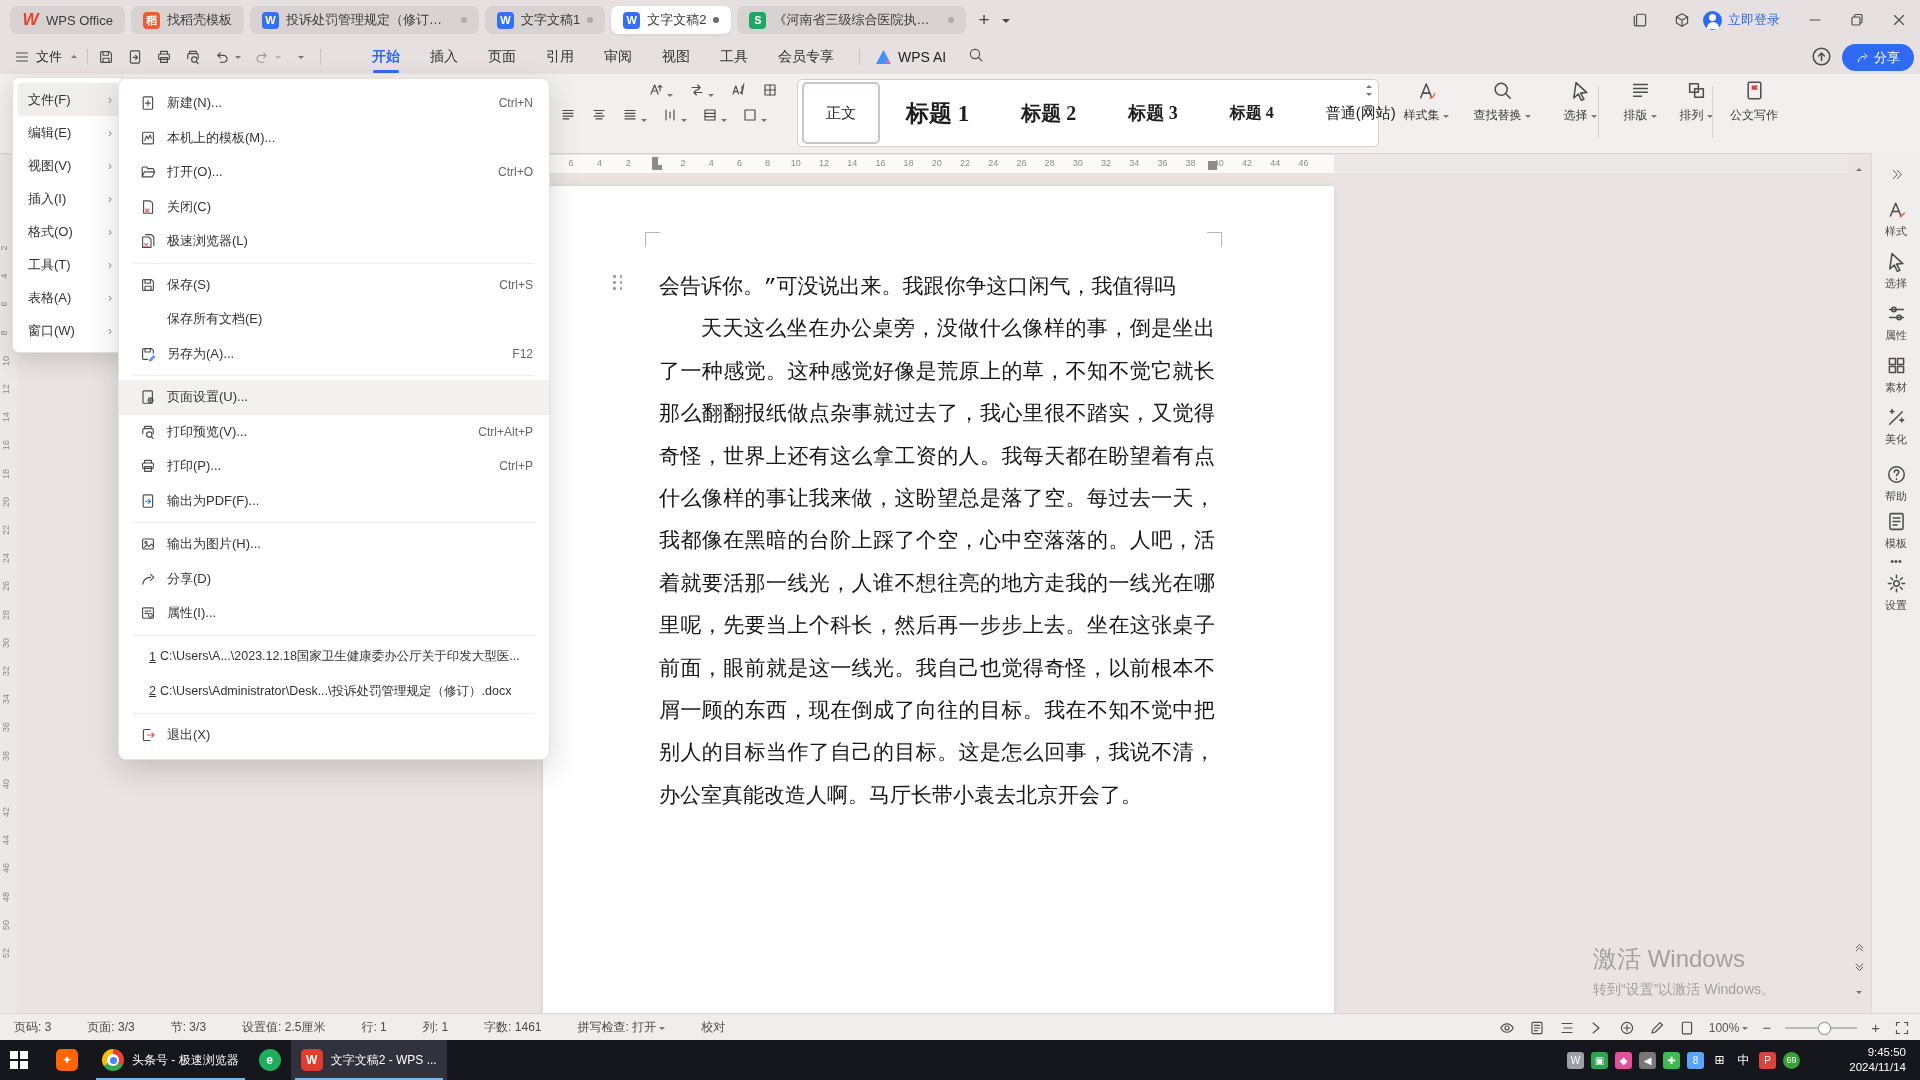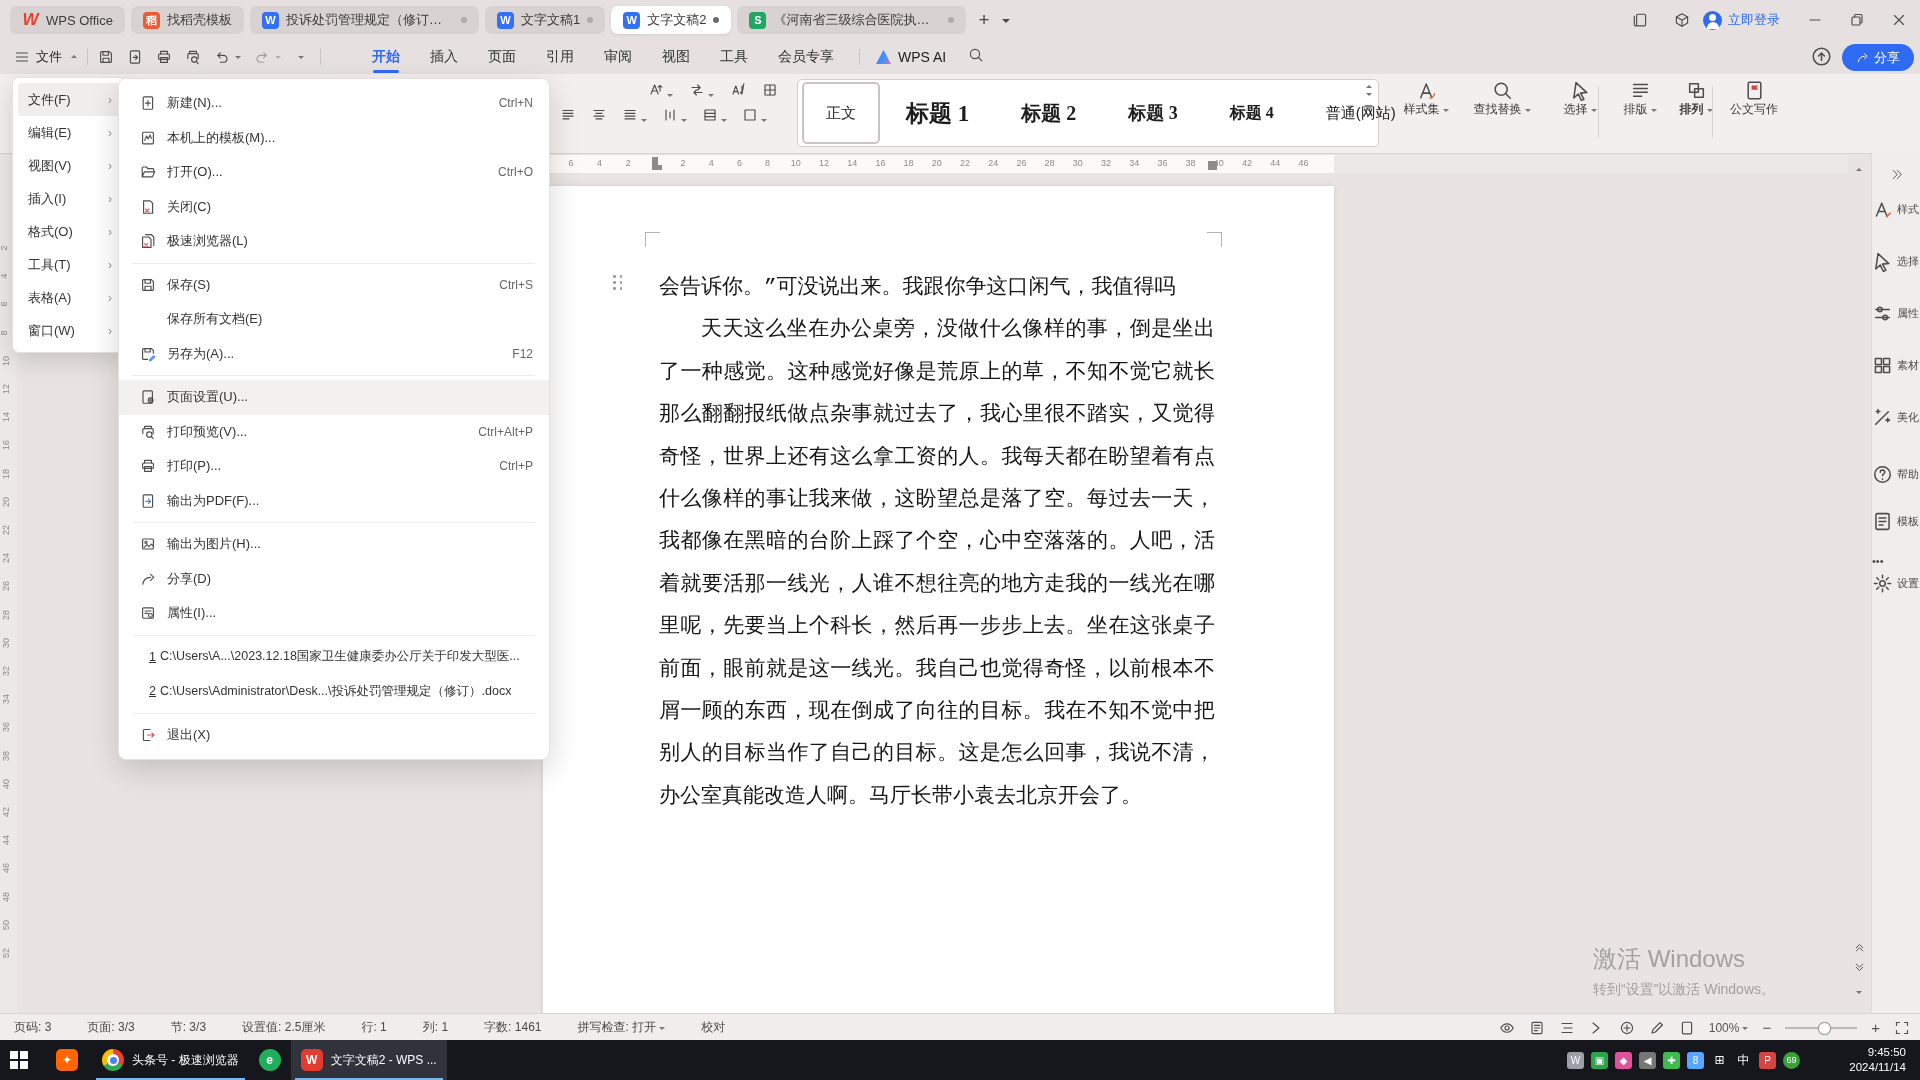--- a/index.html
+++ b/index.html
@@ -42,21 +42,21 @@
   .caret.up{border-top-color:transparent;border-bottom-color:#777;transform:translateY(-2px)}
   .sharebtn{position:absolute;right:6px;top:44px;width:72px;height:27px;border-radius:14px;background:#2f6bf2;color:#fff;font-size:13px;display:flex;align-items:center;justify-content:center;gap:5px}
   .cloudup{position:absolute;right:88px;top:46px}
   
   .ribbon{position:absolute;left:0;top:74px;width:1920px;height:79px;background:#f3efee;border-bottom:1px solid #d8d3d2}
   .gallery{position:absolute;left:797px;top:5px;width:580px;height:66px;background:#fff;border:1px solid #d3cecd;border-radius:5px;display:flex;align-items:center}
   .gitem{display:flex;align-items:center;justify-content:center;height:58px;color:#1d1d1d;white-space:nowrap}
   .gitem.sel{border:2px solid #c9c5c4;border-radius:5px;background:#fff;margin-left:4px}
   .gserif{font-family:"Liberation Serif","DejaVu Serif",serif;font-weight:700}
   .gctrl{position:absolute;right:4px;top:4px;display:flex;flex-direction:column;gap:3px;align-items:center;color:#8a8786;font-size:9px}
-  .rbtn{position:absolute;top:6px;display:flex;flex-direction:column;align-items:center;font-size:12px;color:#3b3b3b}
+  .rbtn{position:absolute;top:6px;display:flex;flex-direction:column;align-items:center;gap:6px;font-size:12px;color:#3b3b3b}
   .rsep{position:absolute;top:12px;width:1px;height:52px;background:#d8d3d2}
   
   .hruler{position:absolute;left:0;top:155px;width:1848px;height:18px;background:#ece8e7}
   .hruler .page{position:absolute;left:543px;top:0;width:791px;height:18px;background:#fbfaf9}
   .rnum{position:absolute;top:3px;font-size:9px;color:#8f8b8a;transform:translateX(-50%)}
   .vruler{position:absolute;left:0;top:173px;width:17px;height:840px;background:#ece8e7}
   .vnum{position:absolute;left:1px;font-size:9px;color:#8f8b8a;transform:rotate(-90deg)}
   .imark{position:absolute;background:#8f8b8a}
   
   .docarea{position:absolute;left:17px;top:173px;width:1833px;height:840px;background:#e9e4e2;overflow:hidden}
@@ -70,21 +70,21 @@
   .dl.indent{padding-left:42px}
   .draghandle{position:absolute;left:596px;top:102px;width:11px;height:16px;display:grid;grid-template-columns:1fr 1fr;gap:2.5px}
   .draghandle i{width:2.6px;height:2.6px;border-radius:50%;background:#9a9896}
   .watermark{position:absolute;right:75px;top:770px;text-align:left;color:#a3a09f}
   .wm1{font-size:24px}
   .wm2{font-size:14px;margin-top:6px}
   
   .scroll{position:absolute;right:52px;top:155px;width:18px;height:858px;color:#8a8786}
   .sbtn{position:absolute;left:0;width:18px;height:18px;display:flex;align-items:center;justify-content:center}
   .rightpanel{position:absolute;right:0;top:153px;width:48px;height:860px;background:#f1edec;border-left:1px solid #ddd9d8}
-  .rpitem{position:absolute;left:0;width:48px;display:flex;flex-direction:row;align-items:center;gap:4px;font-size:11px;color:#4a4a4a}
+  .rpitem{position:absolute;left:0;width:48px;display:flex;flex-direction:column;align-items:center;gap:4px;font-size:11px;color:#4a4a4a}
   
   .statusbar{position:absolute;left:0;top:1013px;width:1920px;height:27px;background:#f1edec;border-top:1px solid #d8d4d3;font-size:12px;color:#4c4a49}
   .stleft{position:absolute;left:14px;top:0;height:27px;display:flex;align-items:center;gap:36px;white-space:nowrap}
   .stright{position:absolute;right:10px;top:0;height:27px;display:flex;align-items:center;gap:14px;color:#555}
   .slider{width:72px;height:2px;background:#bdb9b8;position:relative}
   .slider i{position:absolute;left:45%;top:-4.5px;width:11px;height:11px;border-radius:50%;background:#fff;border:1px solid #9b9897;box-shadow:0 0 1px rgba(0,0,0,.4)}
   
   .taskbar{position:absolute;left:0;top:1040px;width:1920px;height:40px;background:#16161d;color:#fff}
   .tb{position:absolute;top:0;height:40px;display:flex;align-items:center}
   .winlogo{display:grid;grid-template-columns:8px 8px;gap:1.5px}
@@ -355,21 +355,21 @@
           </svg>
           <span>选择<span class="caret"></span></span>
         </div>
         <div class="rsep" style="left: 1598px;"></div>
         <div class="rbtn" style="left: 1608px; width: 64px;">
           <svg class="ic ic20" viewBox="0 0 16 16">
             <path d="M2.8 3.4h10.4M2.8 6.4h10.4M2.8 9.4h10.4M2.8 12.4h6"></path>
           </svg>
           <span>排版<span class="caret"></span></span>
         </div>
-        <div class="rbtn" style="left: 1664px; width: 64px; font-weight: bold;">
+        <div class="rbtn" style="left: 1664px; width: 64px;">
           <svg class="ic ic20" viewBox="0 0 16 16">
             <rect x="2.8" y="2.8" width="6.6" height="6.6"></rect>
             <rect x="6.6" y="6.6" width="6.6" height="6.6"></rect>
           </svg>
           <span>排列<span class="caret"></span></span>
         </div>
         <div class="rsep" style="left: 1712px;"></div>
         <div class="rbtn" style="left: 1722px; width: 64px;">
           <svg class="ic ic20" viewBox="0 0 16 16">
             <rect x="3.2" y="1.8" width="9.6" height="12.4" rx="1"></rect>

